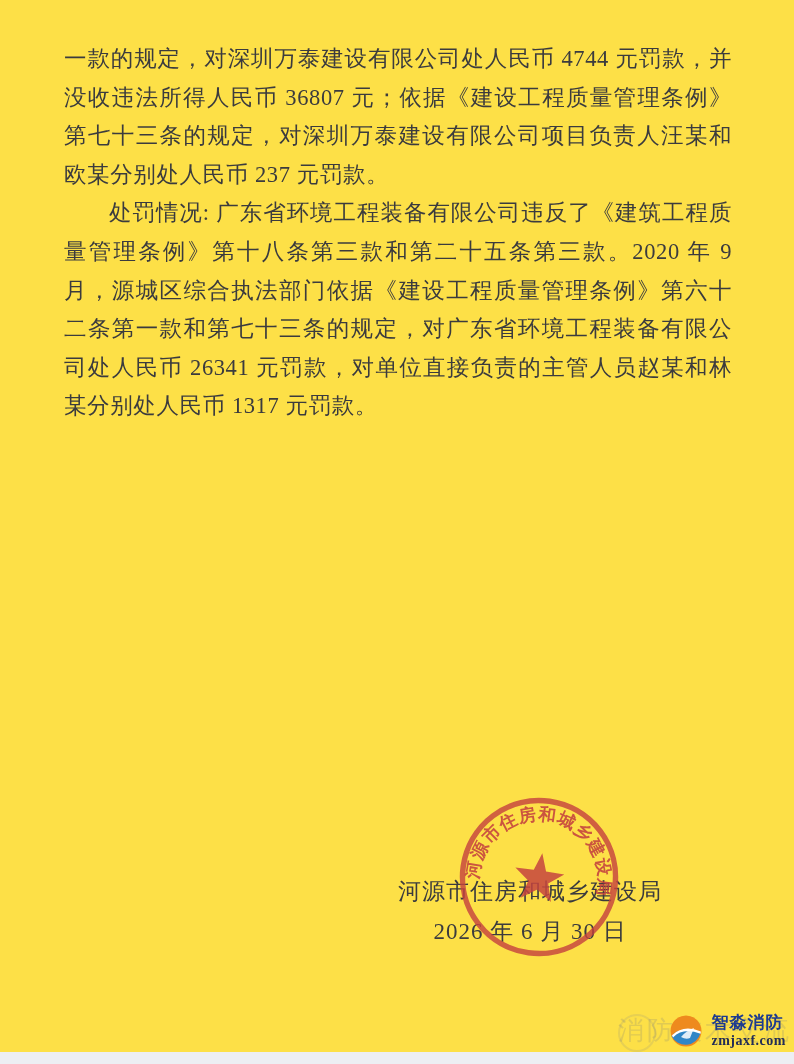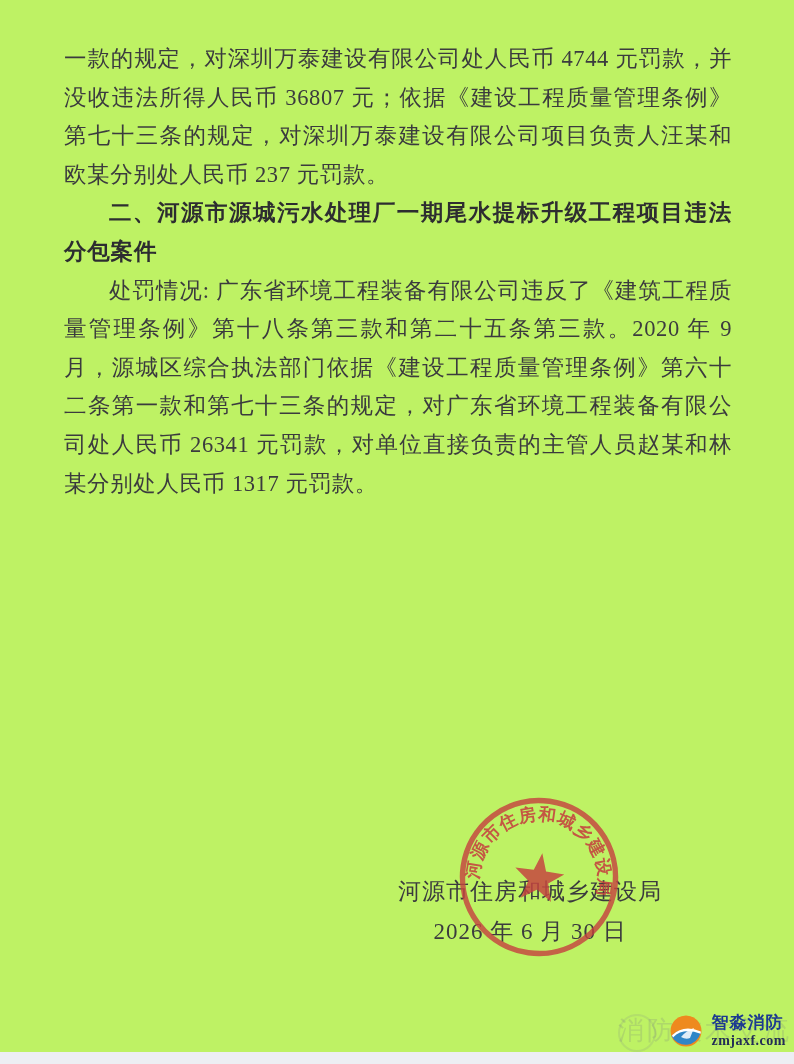--- a/index.html
+++ b/index.html
@@ -1,21 +1,21 @@
 <!DOCTYPE html>
 <html><head>
 <meta charset="utf-8">
 <style>
   html, body { margin: 0; padding: 0; background: #ffffff; }
   .page {
     position: relative;
     width: 794px;
     height: 1064px;
     margin: 0 auto;
-    background: #bef264;
+    background: #fde047;
     overflow: hidden;
     font-family: "Liberation Serif", serif;
     color: #3b3b3e;
   }
   .page-bottom-edge {
     position: absolute;
     left: 0; right: 0; bottom: 0;
     height: 12px;
     background: #edeef3;
   }
@@ -116,21 +116,20 @@
     letter-spacing: 0.5px;
   }
 </style>
 </head>
 <body>
 
 <div class="page">
 
   <div class="content">
     <p class="para no-indent">一款的规定，对深圳万泰建设有限公司处人民币 4744 元罚款，并没收违法所得人民币 36807 元；依据《建设工程质量管理条例》第七十三条的规定，对深圳万泰建设有限公司项目负责人汪某和欧某分别处人民币 237 元罚款。</p>
-    <p class="para heading">二、河源市源城污水处理厂一期尾水提标升级工程项目违法分包案件</p>
     <p class="para">处罚情况: 广东省环境工程装备有限公司违反了《建筑工程质量管理条例》第十八条第三款和第二十五条第三款。2020 年 9 月，源城区综合执法部门依据《建设工程质量管理条例》第六十二条第一款和第七十三条的规定，对广东省环境工程装备有限公司处人民币 26341 元罚款，对单位直接负责的主管人员赵某和林某分别处人民币 1317 元罚款。</p>
   </div>
 
   <div class="signature">
     <div class="sig-agency">河源市住房和城乡建设局</div>
     <div class="sig-date">2026 年 6 月 30 日</div>
   </div>
 
   <div class="seal">
     <svg viewBox="0 0 166 166" xmlns="http://www.w3.org/2000/svg">

